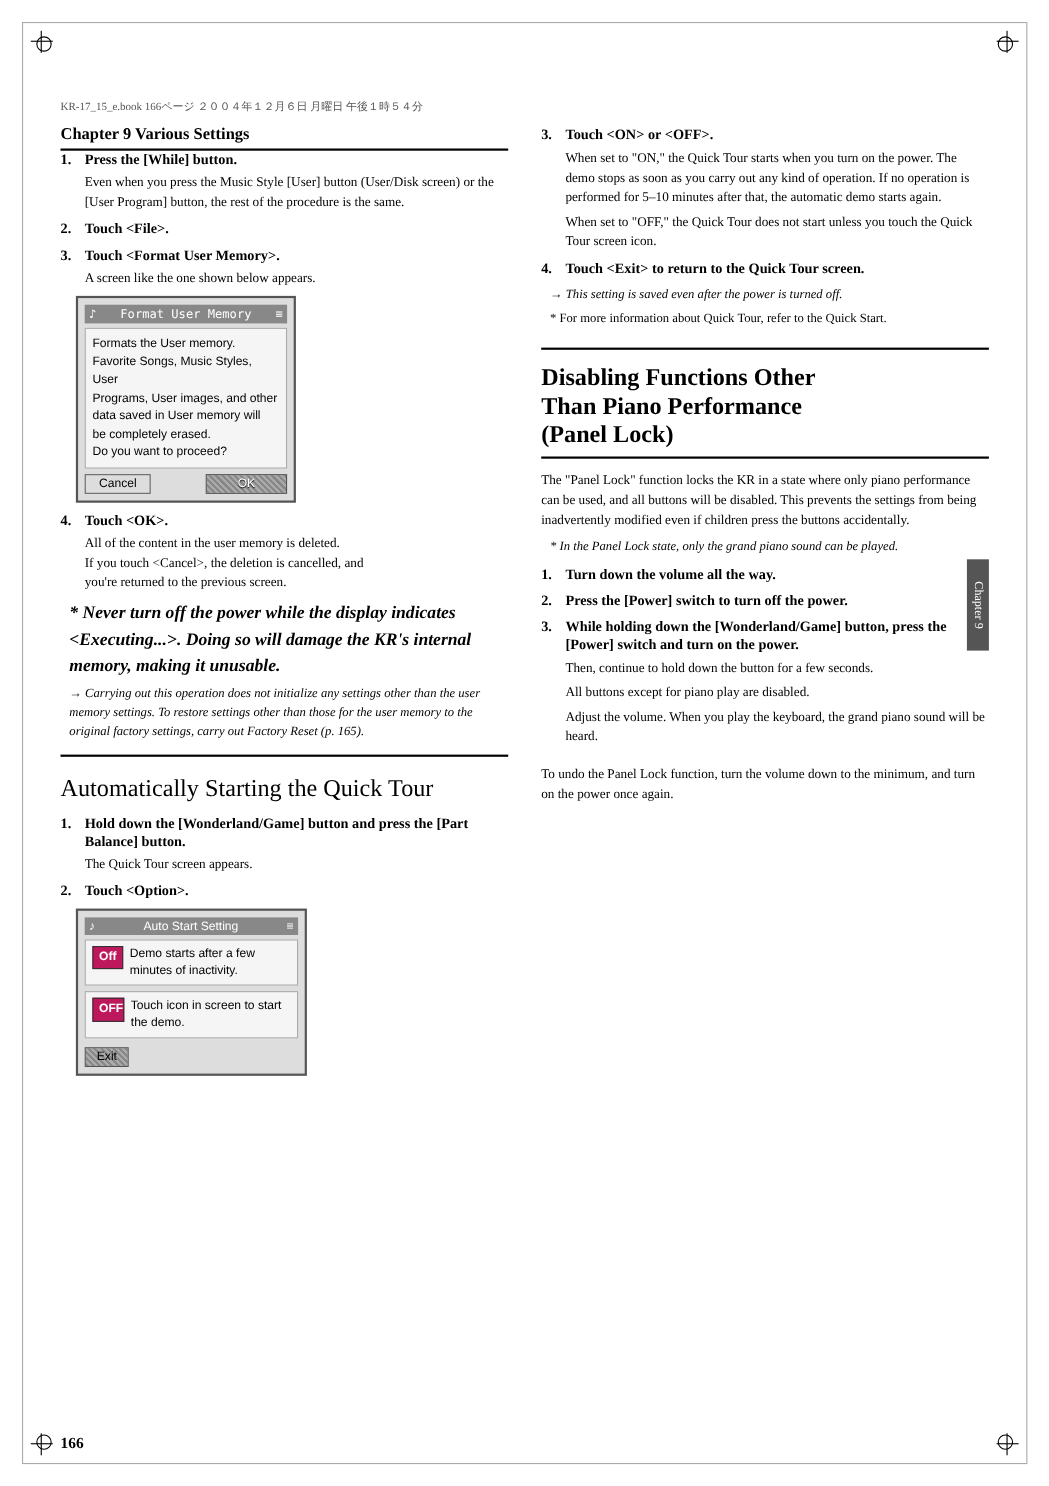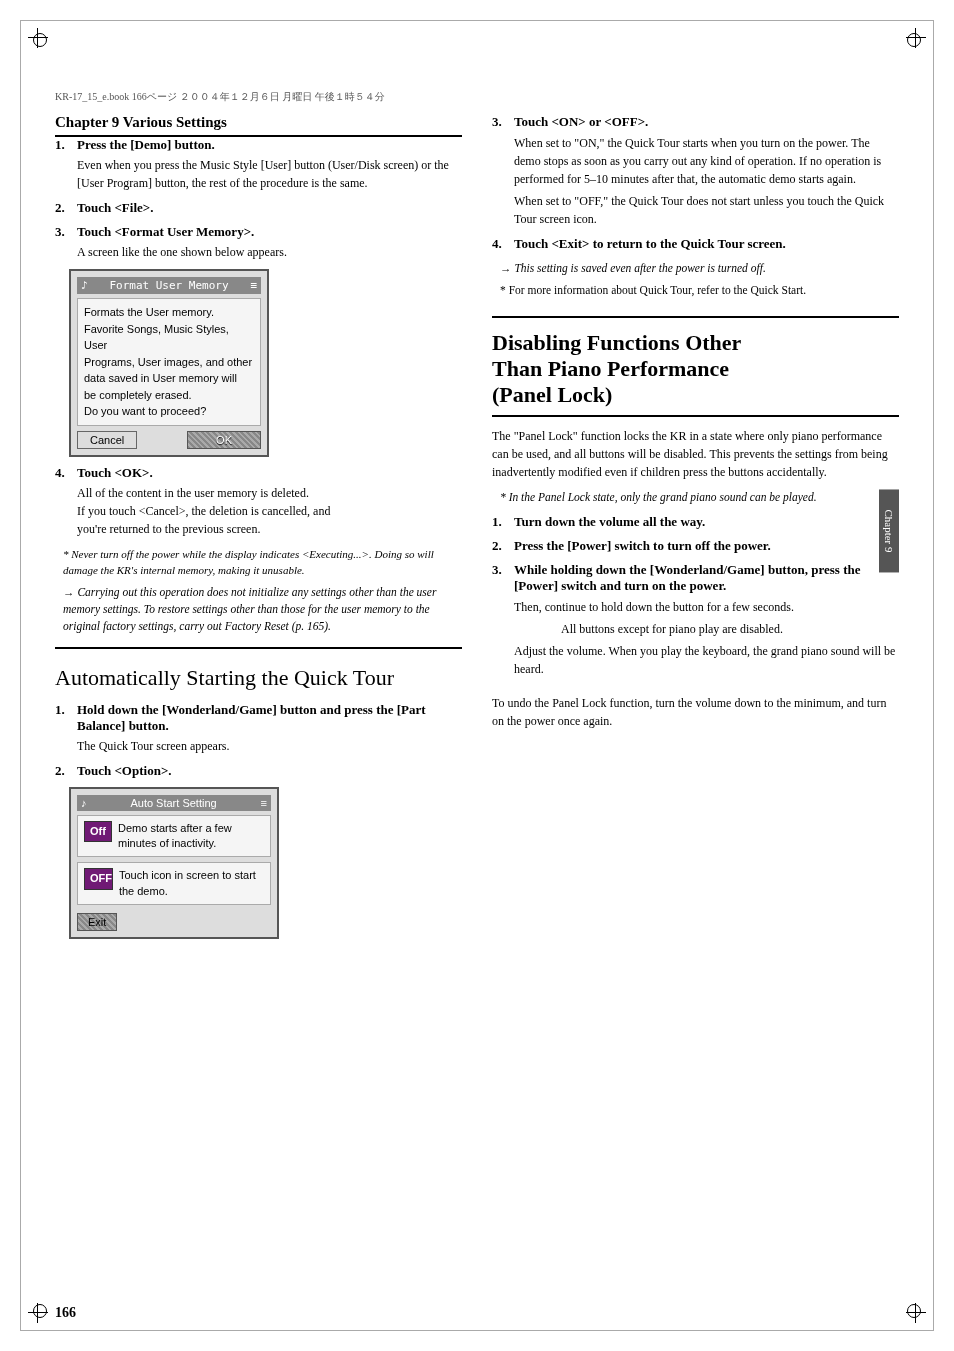--- a/index.html
+++ b/index.html
@@ -164,22 +164,22 @@
     .note-star-italic {
       font-style: italic;
       font-size: 11.5px;
       margin: 5px 0 5px 8px;
       line-height: 1.5;
     }
     .note-star-italic::before {
       content: '* ';
     }
     .note-bold {
-      font-size: 11px;
-      font-weight: normal;
+      font-size: 16px;
+      font-weight: bold;
       margin: 5px 0 5px 8px;
       font-style: italic;
       line-height: 1.5;
     }
     .note-bold::before {
       content: '* ';
     }
 
     
     .screen-mockup {
@@ -248,21 +248,21 @@
       align-items: flex-start;
       gap: 6px;
       background: #f5f5f5;
       border: 1px solid #aaa;
       padding: 5px 6px;
       margin-bottom: 5px;
       font-size: 11px;
       line-height: 1.4;
     }
     .screen2-btn {
-      background: #701a75;
+      background: #be185d;
       color: #fff;
       border: 1px solid #333;
       font-size: 11px;
       padding: 2px 5px;
       min-width: 28px;
       text-align: center;
       font-weight: bold;
     }
     .screen2-exit {
       background: repeating-linear-gradient(45deg, #888 0px, #888 2px, #aaa 2px, #aaa 4px);
@@ -326,21 +326,21 @@
 
   <div class="columns">
 
     <div class="col-left">
 
       <div class="chapter-heading">Chapter 9 Various Settings</div>
 
       <div class="step">
         <span class="step-num">1.</span>
         <div class="step-content">
-          <span class="step-label">Press the [Demo] button.</span>
+          <span class="step-label">Press the [While] button.</span>
           <div class="step-body">Even when you press the Music Style [User] button (User/Disk screen) or the [User Program] button, the rest of the procedure is the same.</div>
         </div>
       </div>
 
       <div class="step">
         <span class="step-num">2.</span>
         <div class="step-content">
           <span class="step-label">Touch &lt;File&gt;.</span>
         </div>
       </div>
@@ -473,21 +473,21 @@
         <div class="step-content">
           <span class="step-label">Press the [Power] switch to turn off the power.</span>
         </div>
       </div>
 
       <div class="step">
         <span class="step-num">3.</span>
         <div class="step-content">
           <span class="step-label">While holding down the [Wonderland/Game] button, press the [Power] switch and turn on the power.</span>
           <div class="step-body" style="margin-top:4px;">Then, continue to hold down the button for a few seconds.</div>
-          <div class="step-body" style="margin-top:4px;margin-left:47px;">All buttons except for piano play are disabled.</div>
+          <div class="step-body" style="margin-top:4px;">All buttons except for piano play are disabled.</div>
           <div class="step-body" style="margin-top:4px;">Adjust the volume. When you play the keyboard, the grand piano sound will be heard.</div>
         </div>
       </div>
 
       <div class="step-body" style="margin-top:16px;">To undo the Panel Lock function, turn the volume down to the minimum, and turn on the power once again.</div>
 
     </div>
 
   </div>
 

